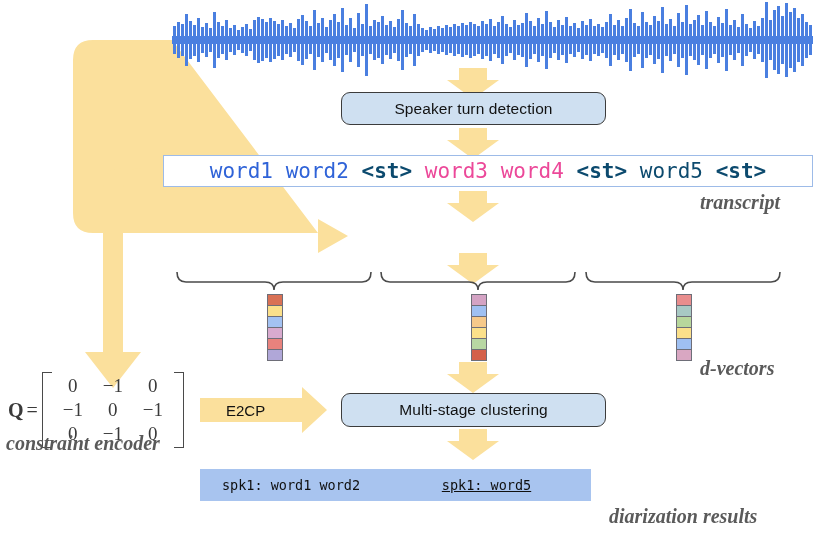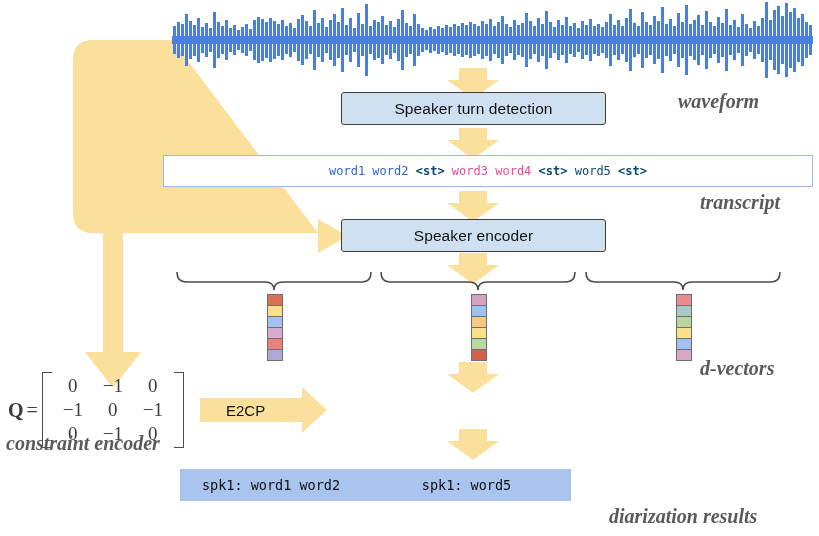--- a/index.html
+++ b/index.html
@@ -3,30 +3,30 @@
 <meta charset="utf-8">
 <style>
   html,body{margin:0;padding:0;background:#ffffff;}
   body{width:819px;height:536px;position:relative;overflow:hidden;
        font-family:"Liberation Sans",sans-serif;}
   .stage{position:absolute;left:0;top:0;width:819px;height:536px;}
   svg.layer{position:absolute;left:0;top:0;width:819px;height:536px;overflow:visible;}
 
   
   .pbox{position:absolute;box-sizing:border-box;background:#cfe0f1;
-        border:1.6px solid #3c3c3c;border-radius:3px;
+        border:1.6px solid #3c3c3c;border-radius:9px;
         display:flex;align-items:center;justify-content:center;
         font-size:15.5px;color:#121212;letter-spacing:.1px;}
 
   
   .transcript{position:absolute;box-sizing:border-box;background:#ffffff;
         border:1.4px solid #9dbbe8;display:flex;align-items:center;
         justify-content:center;gap:0;
         font-family:"DejaVu Sans Mono","Liberation Mono",monospace;
-        font-size:12px;white-space:pre;letter-spacing:0px;}
+        font-size:21px;white-space:pre;letter-spacing:0px;}
   .t-blue{color:#2f63d8;}
   .t-orange{color:#ec4899;}
   .t-red{color:#0c4a6e;}
   .t-st{color:#0c4a6e;font-weight:bold;}
 
   
   .resrow{position:absolute;display:flex;}
   .seg{box-sizing:border-box;display:flex;align-items:center;justify-content:center;
        font-family:"DejaVu Sans Mono","Liberation Mono",monospace;
        font-size:13.5px;color:#101010;}
@@ -263,24 +263,24 @@
       <path d="M 177 272 Q 177 282 186 282 L 265 282 Q 274 282 274 290 Q 274 282 283 282 L 362 282 Q 371 282 371 272"></path>
       <path d="M 381 272 Q 381 282 390 282 L 469 282 Q 478 282 478 290 Q 478 282 487 282 L 566 282 Q 575 282 575 272"></path>
       <path d="M 586 272 Q 586 282 595 282 L 674 282 Q 683 282 683 290 Q 683 282 692 282 L 771 282 Q 780 282 780 272"></path>
     </g>
   </svg>
 
   <div class="pbox" style="left:341px;top:92px;width:265px;height:33px;">
     <span>Speaker turn detection</span>
   </div>
 
-  <div class="pbox" style="left:341px;top:219px;width:265px;height:33px;">
-    <span>Speaker encoder</span>
+
+  <div class="pbox" style="left:341px;top:393px;width:265px;height:34px;">
+    <span>Multi-stage clustering</span>
   </div>
-
 
   <div class="transcript" style="left:163px;top:155px;width:650px;height:32px;" id="transcript-strip"><span class="t-blue">word1</span><span class="t-blue"> </span><span class="t-blue">word2</span><span class="t-blue"> </span><span class="t-st">&lt;st&gt;</span><span class="t-st"> </span><span class="t-orange">word3</span><span class="t-orange"> </span><span class="t-orange">word4</span><span class="t-orange"> </span><span class="t-st">&lt;st&gt;</span><span class="t-st"> </span><span class="t-red">word5</span><span class="t-red"> </span><span class="t-st">&lt;st&gt;</span></div>
 
   <div class="dvec" style="left:267px;top:294px;" id="dv0">
       <i style="background: rgb(217, 113, 85);"></i>
       <i style="background: rgb(251, 224, 138);"></i>
       <i style="background: rgb(163, 194, 242);"></i>
       <i style="background: rgb(216, 170, 206);"></i>
       <i style="background: rgb(232, 130, 125);"></i>
       <i style="background: rgb(176, 167, 216);"></i>
@@ -326,23 +326,22 @@
             </tr>
           </tbody>
         </table>
       <span class="brk r"></span>
     </span>
   </div>
 
   <div class="e2cp" style="left:226px;top:402px;">E2CP</div>
 
   <div class="resrow" style="left:180px;top:469px;height:32px;" id="res-row">
-      <div class="seg blue" style="width: 182px;">spk1: word1 word2</div>
-      <div class="seg blue" style="width: 209px;">spk1: word5</div>
+      <div class="seg blue" style="width: 182px; margin-left: 20px;">spk1: word1 word2</div>
+      <div class="seg blue" style="width: 209px; text-decoration: underline;">spk1: word5</div>
     </div>
 
-  <div class="cap" style="left:678px;top:90px;">waveform</div>
   <div class="cap" style="left:700px;top:191px;">transcript</div>
   <div class="cap" style="left:700px;top:357px;">d-vectors</div>
   <div class="cap" style="left:6px;top:432px;">constraint encoder</div>
   <div class="cap" style="left:609px;top:505px;font-family:Liberation Serif, serif;">diarization results</div>
 
 </div>
 
 </body></html>

